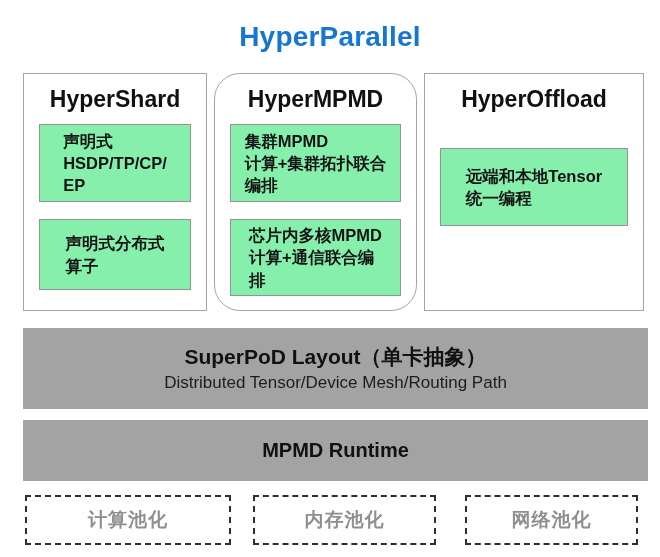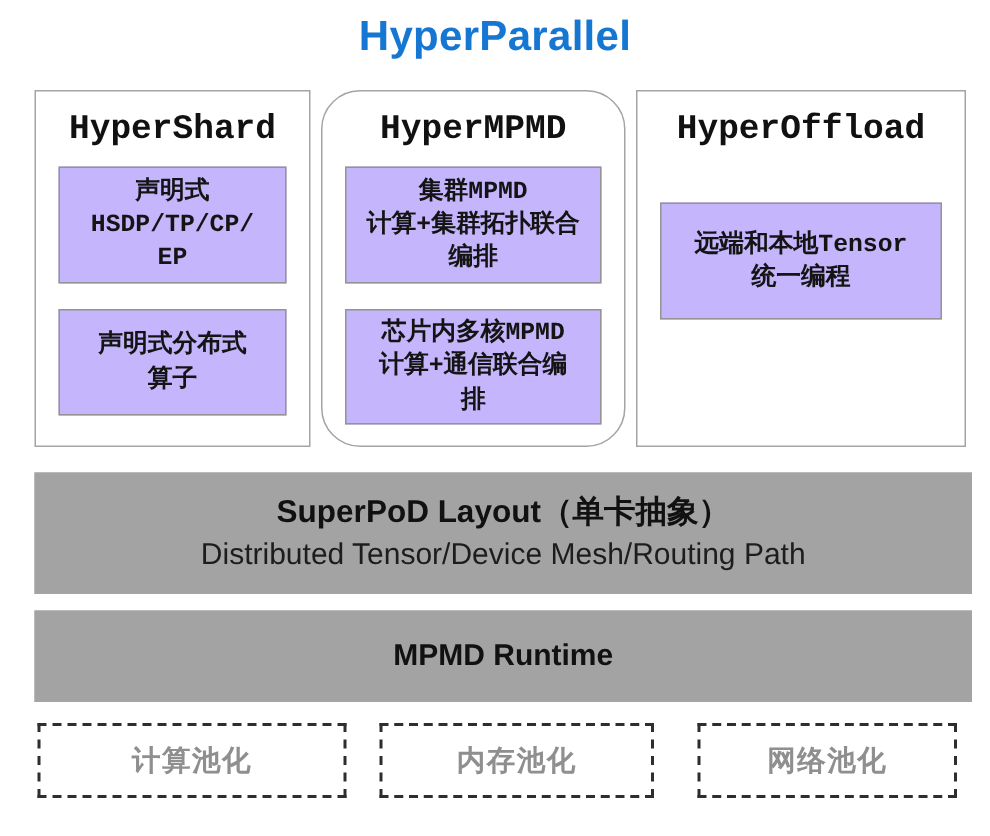--- a/index.html
+++ b/index.html
@@ -10,42 +10,41 @@
     color: #1a1a1a;
   }
   .page {
     position: relative;
     width: 660px;
     height: 557px;
     background: #ffffff;
     overflow: hidden;
   }
   .title {
-    padding-top: 7px;
+    padding-top: 20px;
     height: 34px;
     line-height: 34px;
     text-align: center;
     font-size: 28px;
     font-weight: bold;
     color: #1677d2;
     letter-spacing: 0.2px;
   }
   .columns {
     display: flex;
     margin: 19px 15px 0 23px;
     gap: 7px;
     height: 238px;
   }
   .col {
     border: 1.5px solid #a4a4a4;
     box-sizing: border-box;
     background: #ffffff;
     display: flex;
     flex-direction: column;
-    font-family: Liberation Mono, monospace;
   }
   .col-1 { width: 184px; }
   .col-2 { width: 203px; border-radius: 26px; }
   .col-3 { width: 220px; gap: 24px; }
   .col-header {
     height: 50px;
     margin: 0;
     display: flex;
     align-items: center;
     justify-content: center;
@@ -53,22 +52,22 @@
     font-weight: bold;
     color: #111111;
   }
   .inner-box {
     border: 1.5px solid #949494;
     margin: 0 15px;
     box-sizing: border-box;
     display: flex;
     align-items: center;
     justify-content: center;
-    text-align: center;
-    background: #c4b5fd;
+    text-align: left;
+    background: #86efac;
   }
   .inner-box .box-text {
     font-size: 16.5px;
     font-weight: 600;
     line-height: 1.35;
     white-space: pre-line;
     color: #141414;
     padding: 4px 2px;
   }
   .box1 { height: 78px; }
@@ -85,21 +84,21 @@
   }
   .superpod { height: 81px; }
   .superpod-title {
     font-size: 21px;
     font-weight: bold;
     color: #111111;
     line-height: 1.25;
   }
   .superpod-subtitle {
     margin-top: 3px;
-    font-size: 20px;
+    font-size: 17px;
     font-weight: 400;
     color: #1d1d1d;
     line-height: 1.2;
   }
   .runtime { margin-top: 11px; height: 61px; }
   .runtime-title {
     font-size: 20px;
     font-weight: bold;
     color: #111111;
   }

